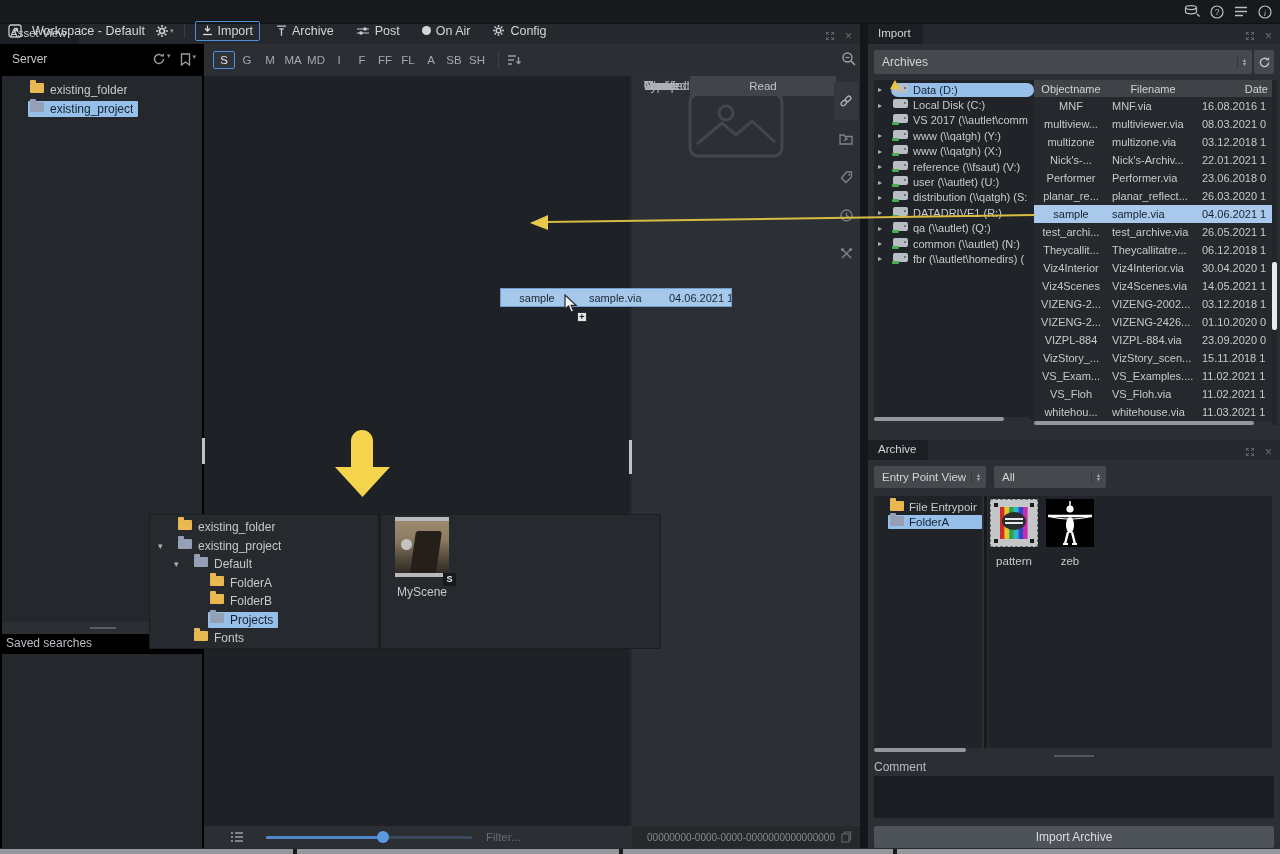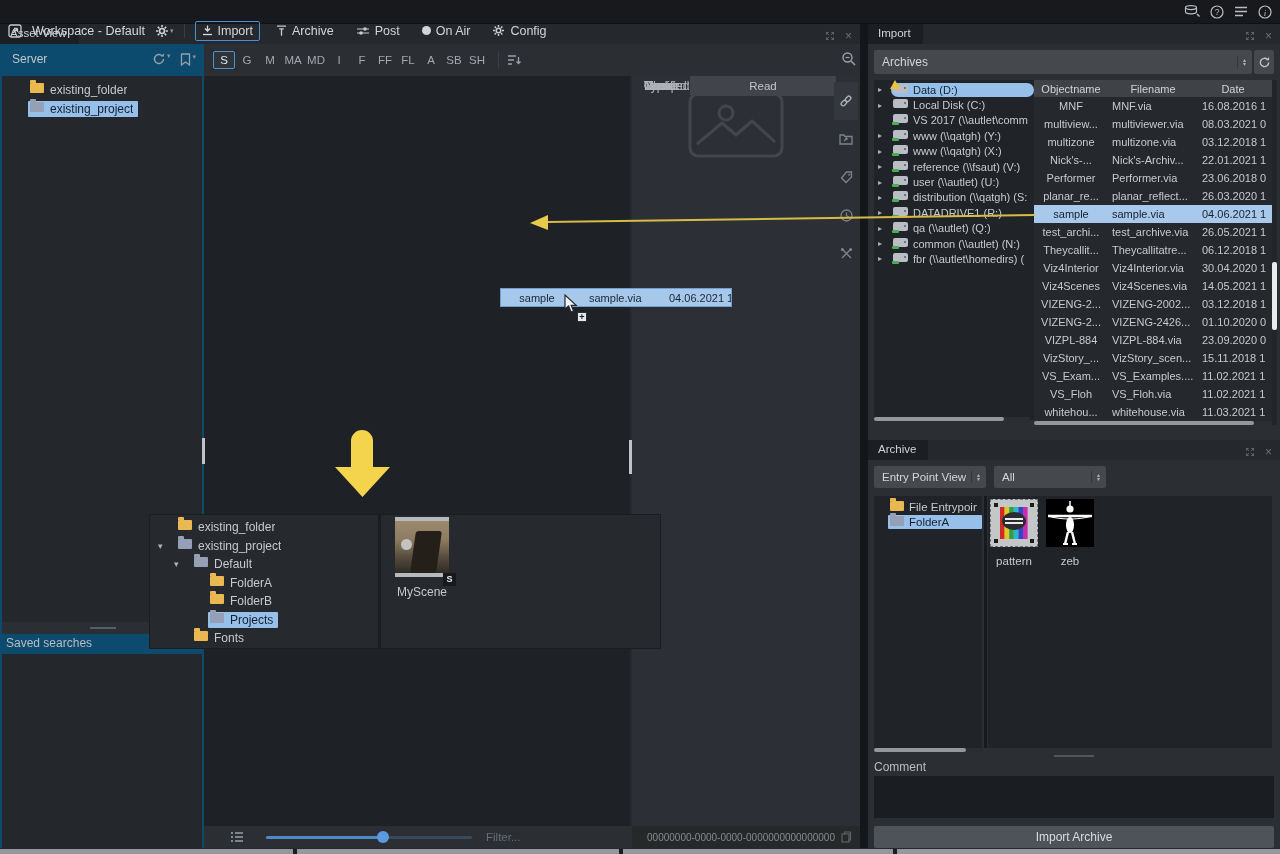--- a/index.html
+++ b/index.html
@@ -27,21 +27,21 @@
   
   .strip { position:absolute; top:24px; height:20px; background:#25282c; display:flex; align-items:flex-end; z-index:25;}
   .strip-left { left:0; width:860px; }
   .strip-right { left:868px; width:412px; }
   .tab { height:20px; padding:3px 12px 0 10px; background:#1b1e22; color:#cfd2d6; font-size:11.5px; }
   .strip-controls { margin-left:auto; display:flex; align-items:center; gap:10px; padding:0 8px 3px 0; color:#6c7076; }
   .close-x { font-size:12px; line-height:10px; color:#6c7076; }
   .vgap { position:absolute; left:860px; top:24px; width:8px; height:824px; background:#141619; z-index:24;}
 
   
-  .left-panel { position:absolute; left:0; top:44px; width:204px; height:804px; background:#0c4a6e; }
+  .left-panel { position:absolute; left:0; top:44px; width:204px; height:804px; background:#000000; }
   .panel-head { height:30px; display:flex; align-items:center; padding:0 8px 0 12px; color:#c3c6ca; }
   .panel-head .ph-icons { margin-left:auto; display:flex; gap:10px; align-items:center; color:#9ba0a6; }
   .server-tree { position:absolute; left:2px; top:32px; width:200px; height:546px; background:#24282c; padding-top:4px; }
   .splitter-h { position:absolute; left:2px; top:578px; width:200px; height:12px; background:#2b2f34; }
   .splitter-h::after { content:""; position:absolute; left:88px; top:5px; width:26px; height:2px; background:#595e64; }
   .saved-searches { position:absolute; left:0; top:590px; width:204px; height:18px; padding-left:6px;
      color:#b9bdc2; display:flex; align-items:center; }
   .left-lower { position:absolute; left:2px; top:610px; width:200px; height:238px; background:#24282c; }
 
   
@@ -153,21 +153,21 @@
   .drive-ico::after { content:""; position:absolute; right:2px; top:3px; width:2px; height:2px; border-radius:50%; background:#585d63;}
   .kind-net .drive-ico::before { content:""; position:absolute; left:-1px; bottom:-2px; width:7px; height:3px;
      background:#49b04f; border-radius:1px; }
   .trow.warn .drive-ico::before { content:""; position:absolute; left:-3px; top:-4px; width:0; height:0;
      border-left:5px solid transparent; border-right:5px solid transparent; border-bottom:9px solid #e9c43c; background:none;}
 
   .imp-table { position:absolute; left:166px; top:36px; width:238px; background:#25282c; }
   .t-head { display:grid; grid-template-columns:74px 90px 74px; height:17px; background:#3f4347;
      color:#d0d3d6; font-size:11px; align-items:center; }
   .t-head span { text-align:center; white-space:nowrap; overflow:hidden; }
-  .t-head span:last-child { padding-right:4px; }
+  .t-head span:last-child { text-align:right; padding-right:4px; }
   .t-row { display:grid; grid-template-columns:74px 90px 74px; height:18px; align-items:center;
      font-size:11px; color:#c7cacd; }
   .t-row span { white-space:nowrap; overflow:hidden; }
   .t-row .c-obj { text-align:center; }
   .t-row .c-file { padding-left:4px; }
   .t-row .c-date { padding-left:4px; }
   .t-row.selected { background:#a9c9ec; color:#16212e; }
 
   .hscroll { position:absolute; height:4px; background:#2a2d31; border-radius:2px; }
   .hscroll .thumb { height:4px; background:#94989d; border-radius:2px; }

